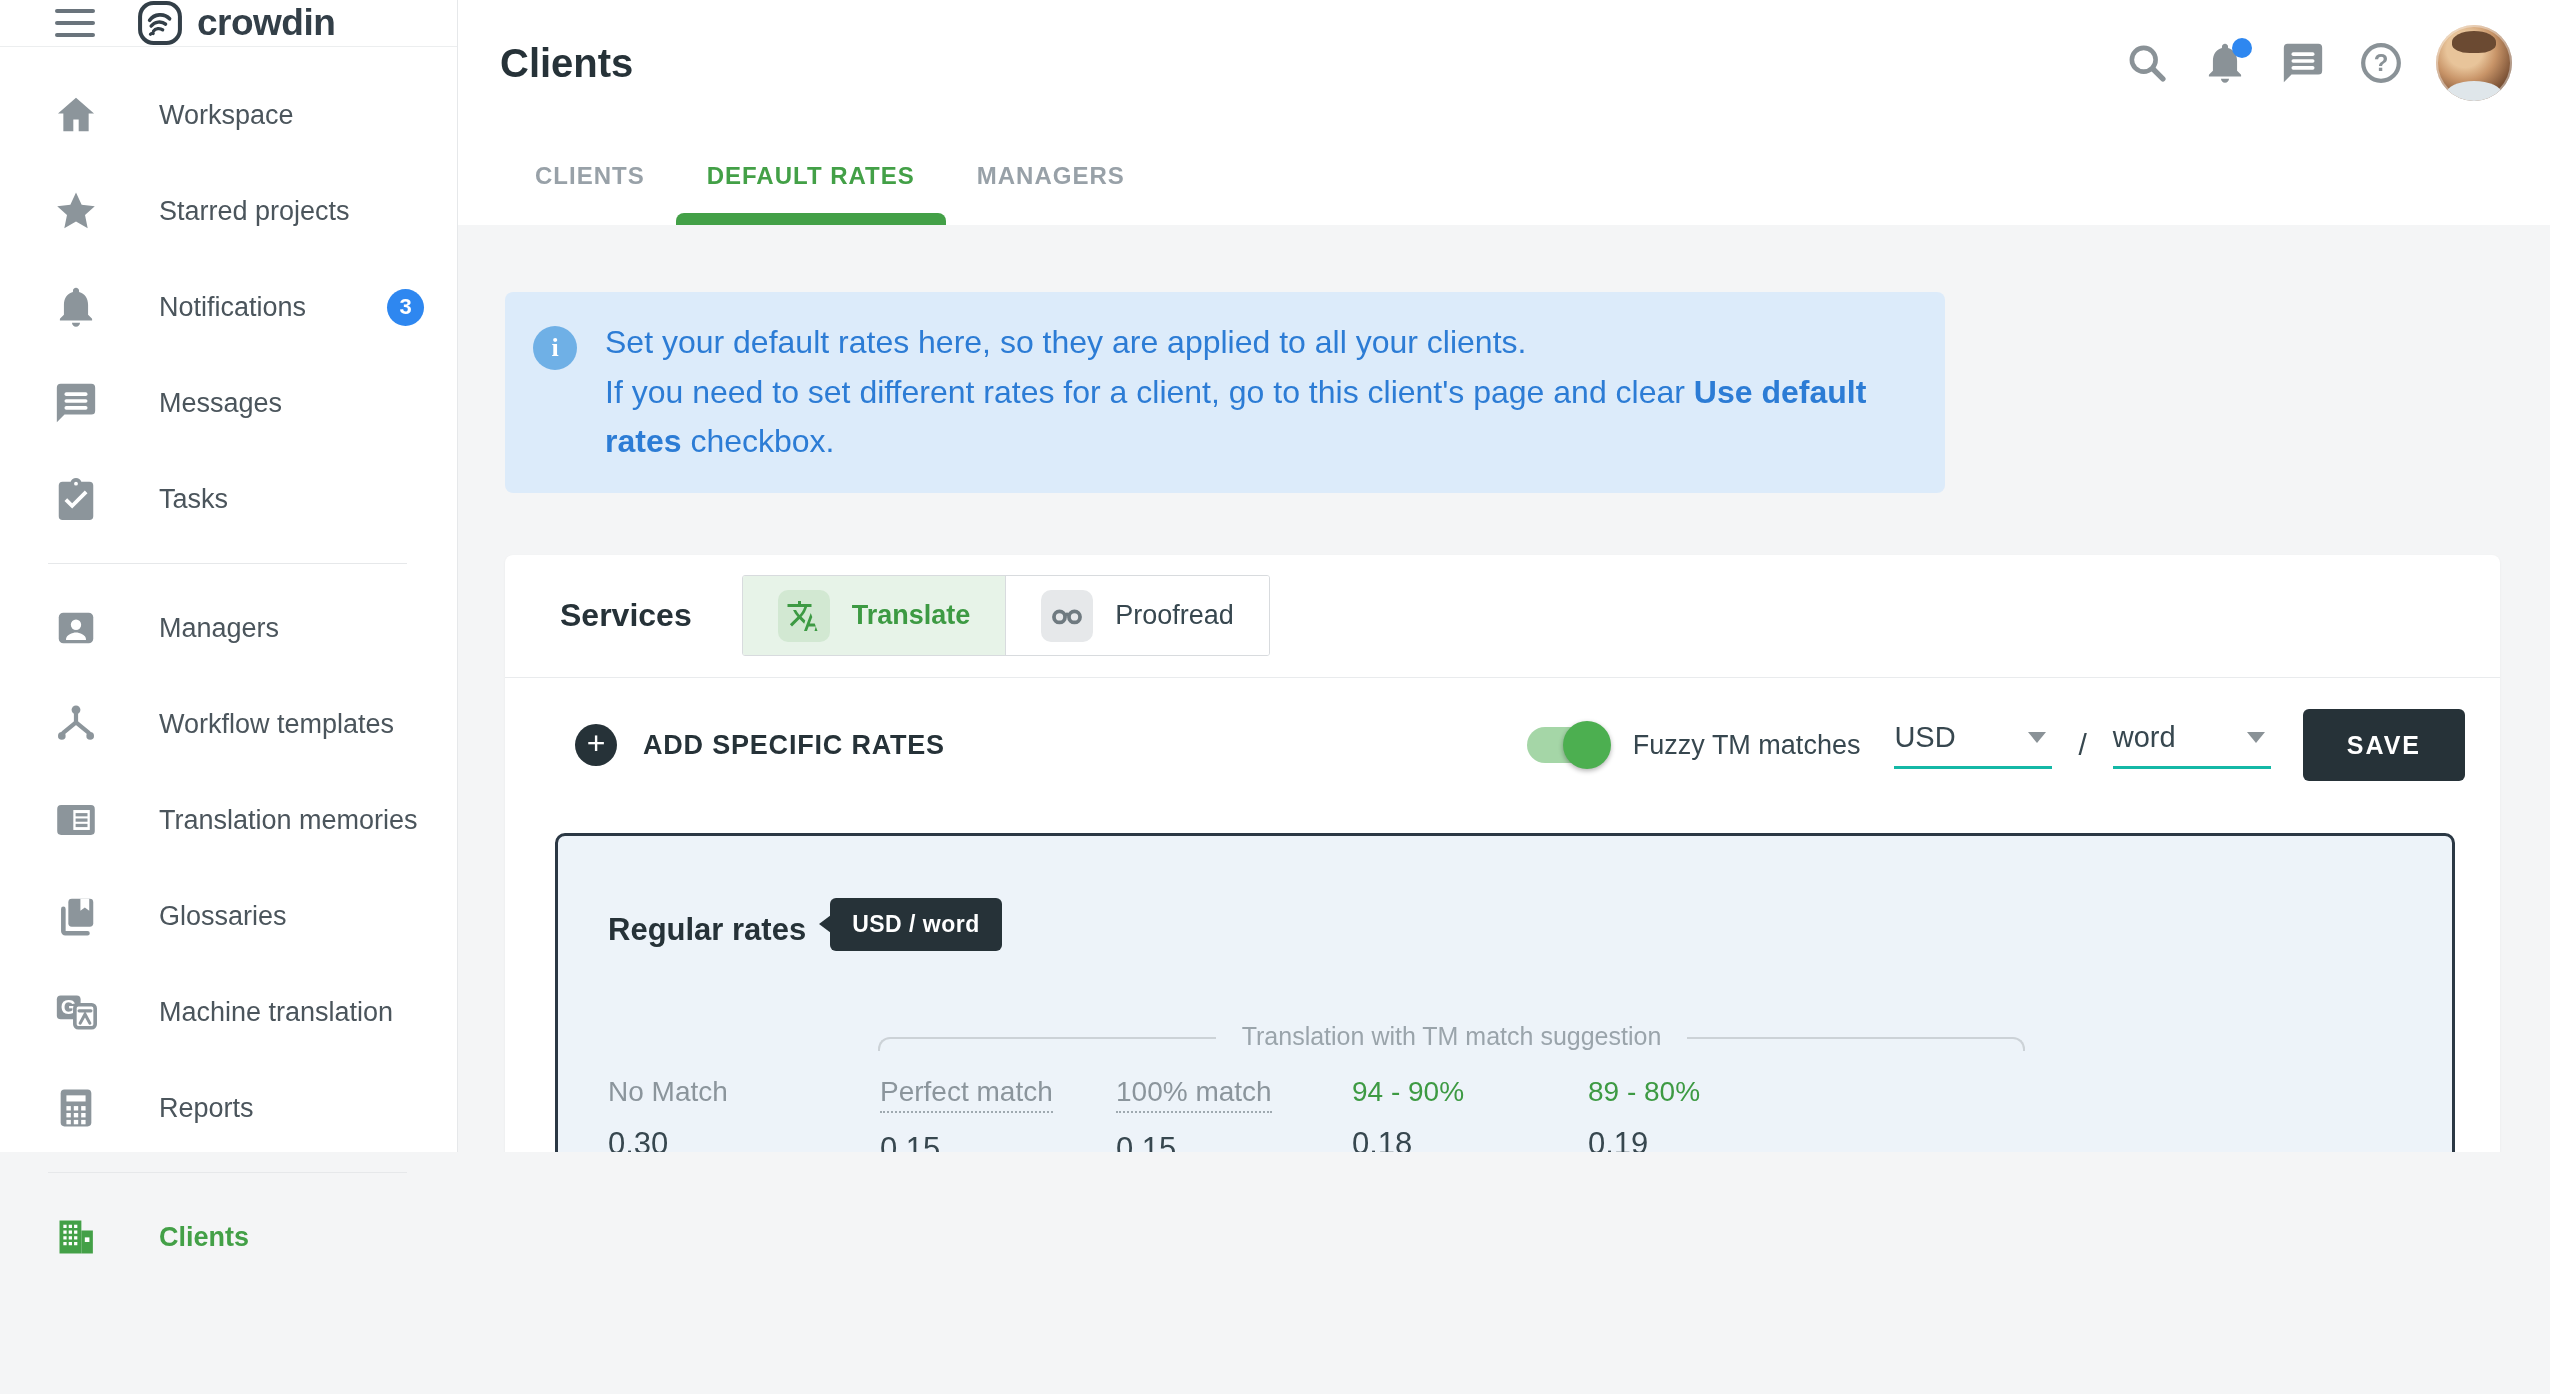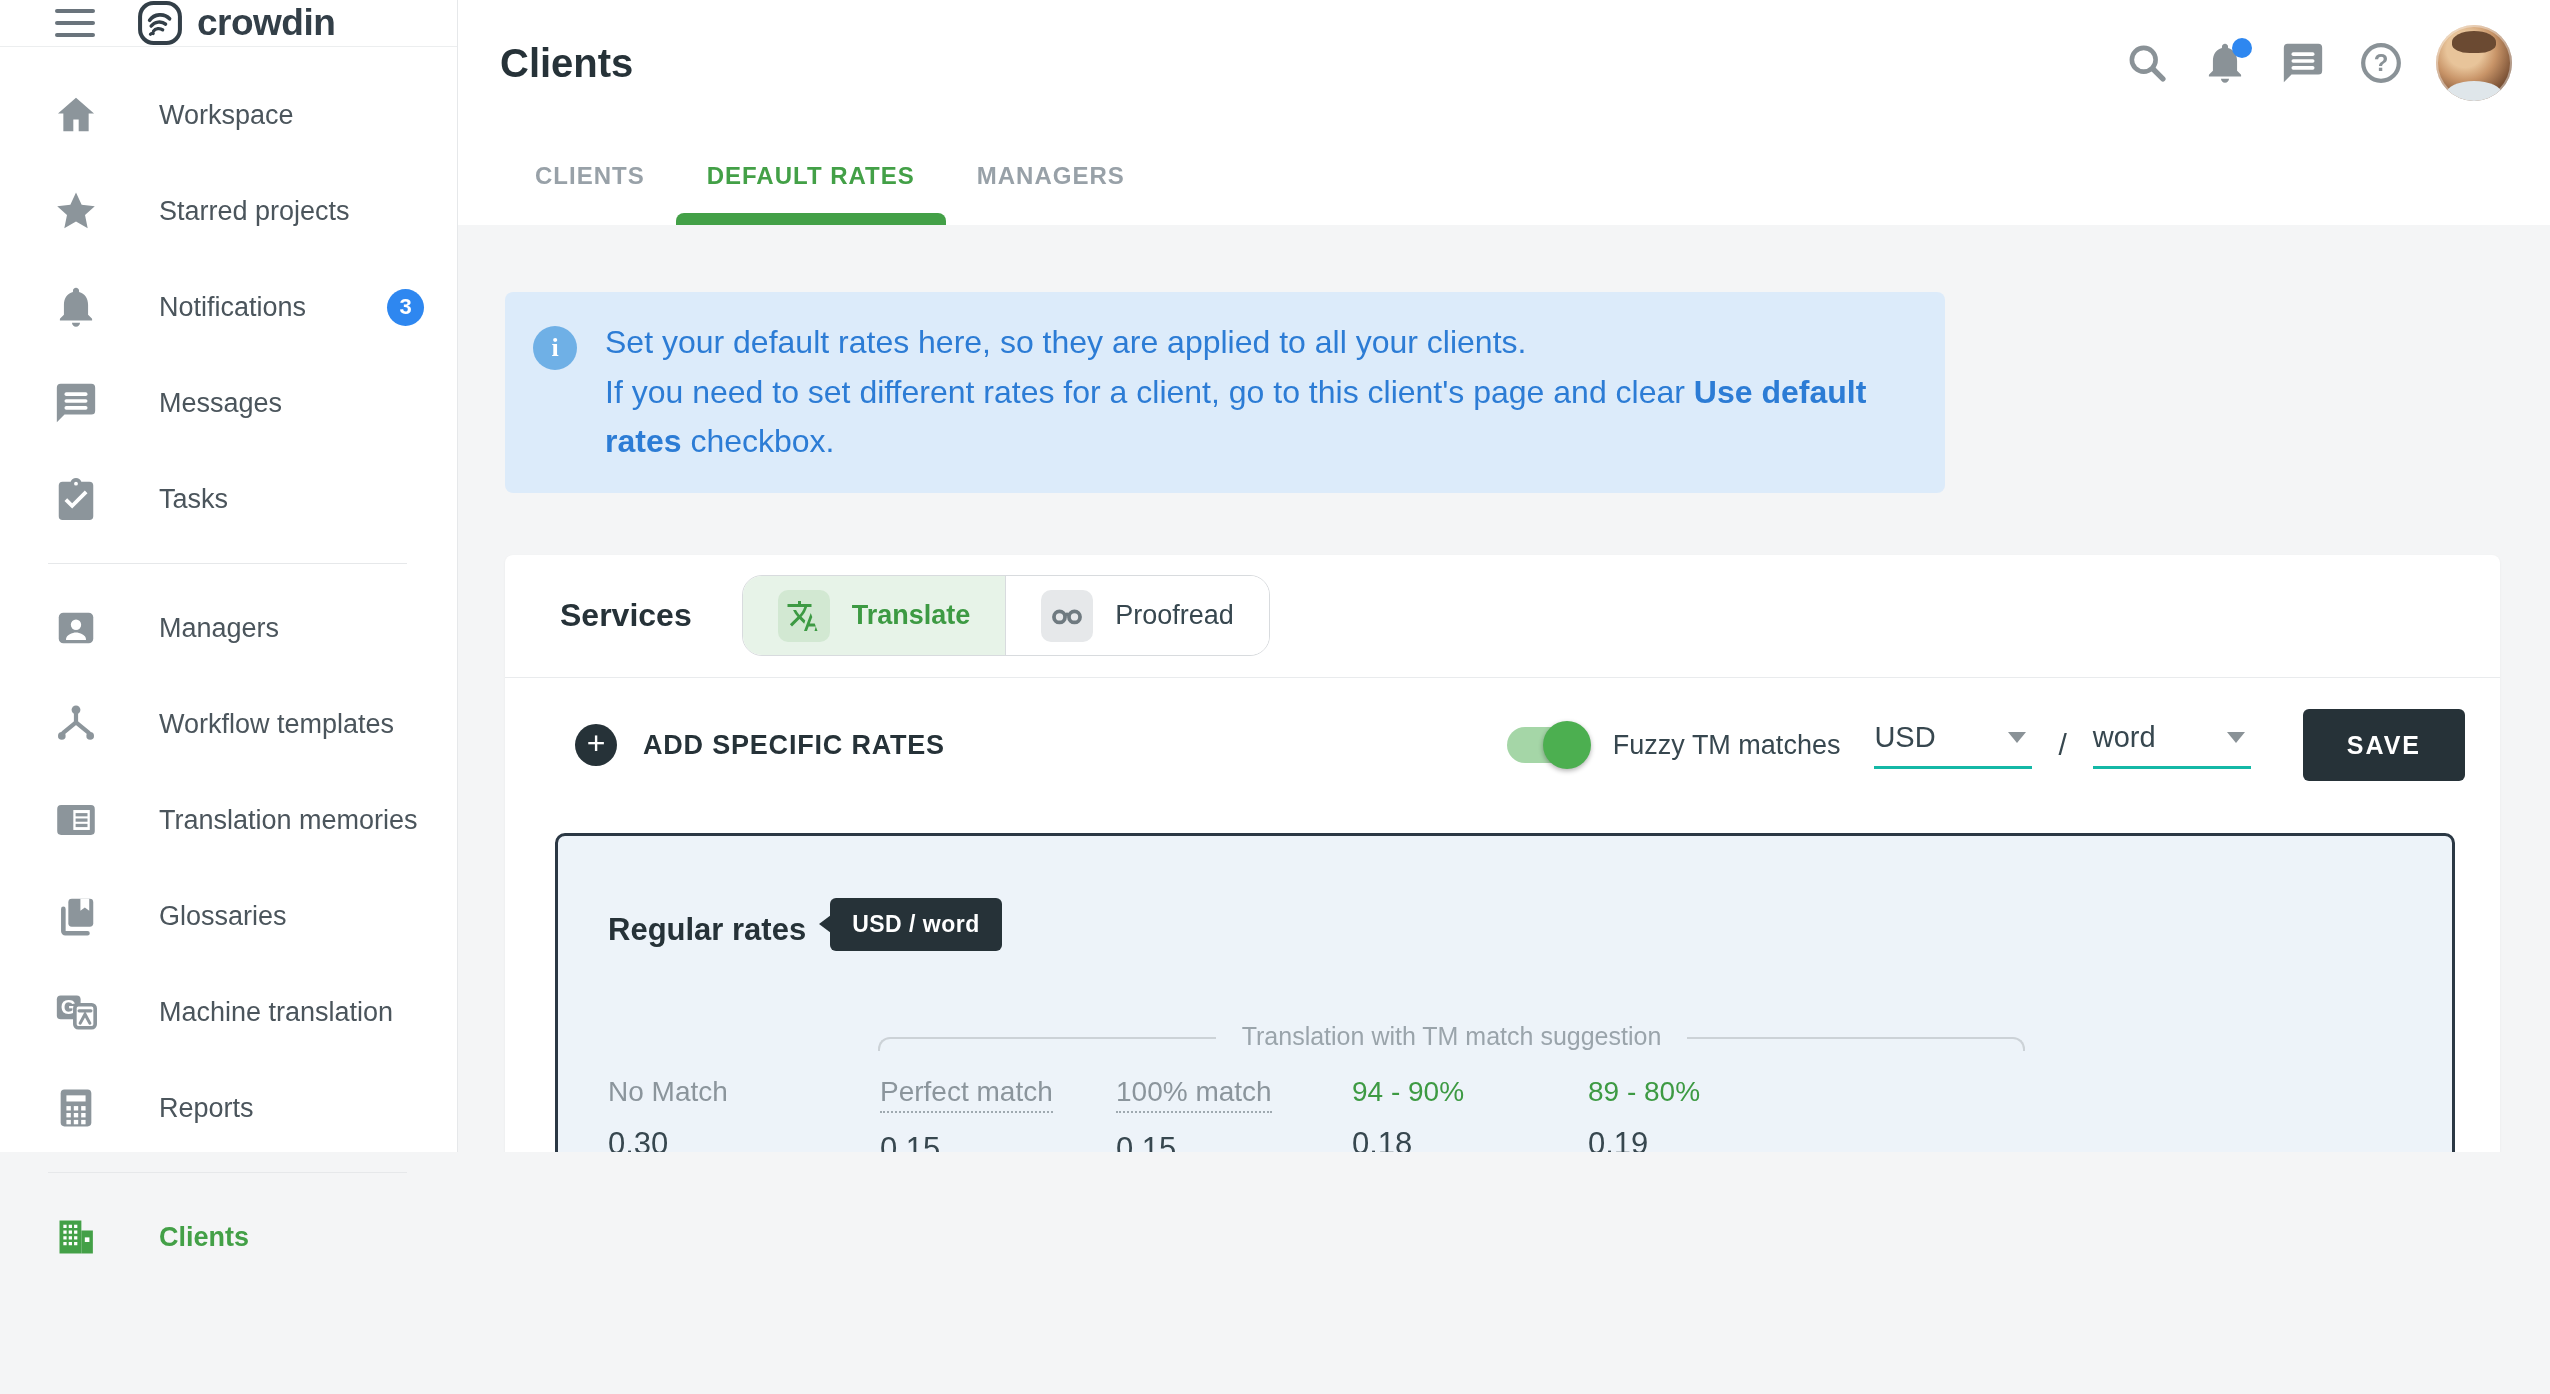--- a/index.html
+++ b/index.html
@@ -66,21 +66,21 @@
             display:flex; align-items:center; justify-content:center;
             margin:8px 28px 0 28px; flex:0 0 44px; }
   .banner-text { font-size:32px; line-height:1.55; color:#2c7cd5; }
   .banner-text b { font-weight:bold; }
 
   .card { width:1995px; height:873px; background:#fff; border-radius:8px; margin-top:62px;
           box-shadow:0 1px 3px rgba(0,0,0,.05); }
 
   .services-row { height:122px; display:flex; align-items:center; padding-left:55px; }
   .services-title { font-size:32px; font-weight:bold; color:#263238; }
-  .segmented { display:flex; margin-left:50px; border:1px solid #d8dbde; border-radius:20px;
+  .segmented { display:flex; margin-left:50px; border:1px solid #d8dbde; border-radius:3px;
                overflow:hidden; height:81px; }
   .seg-opt { display:flex; align-items:center; gap:22px; padding:0 35px; background:#fff;
              cursor:pointer; font-size:27px; color:#37474f; }
   .seg-opt + .seg-opt { border-left:1px solid #d8dbde; }
   .seg-opt.active { background:#e7f3e8; color:#3d9a43; font-weight:bold; }
   .seg-chip { width:52px; height:52px; border-radius:10px; display:flex; align-items:center;
               justify-content:center; background:#e6e8ea; color:#6f7a80; }
   .seg-opt.active .seg-chip { background:#d2e8d2; color:#3d9a43; }
   .seg-chip svg { width:36px; height:36px; display:block; }
 
@@ -97,21 +97,21 @@
             cursor:pointer; margin-right:26px; }
   .toggle .knob { position:absolute; right:-4px; top:-6px; width:48px; height:48px;
             border-radius:50%; background:#4caf50; box-shadow:0 2px 5px rgba(0,0,0,.3); }
   .fuzzy-label { font-size:27px; color:#37474f; margin-right:34px; }
   .select { display:flex; align-items:center; justify-content:space-between; width:158px;
             border-bottom:3px solid #14b8a6; padding-bottom:12px; cursor:pointer; }
   .select .val { font-size:29px; color:#37474f; }
   .caret { width:0; height:0; border-left:9px solid transparent; border-right:9px solid transparent;
            border-top:11px solid #8a9297; margin-right:6px; }
   .slash { font-size:30px; color:#37474f; margin:0 26px; }
-  .save-btn { margin-left:52px; height:72px; padding:0 44px; background:#263238; color:#fff;
+  .save-btn { margin-left:32px; height:72px; padding:0 44px; background:#263238; color:#fff;
               border:none; border-radius:6px; font-size:25px; font-weight:bold;
               letter-spacing:2px; cursor:pointer; font-family:inherit; }
 
   .rates-panel { position:relative; margin:30px 45px 0 50px; height:545px;
                  border:3px solid #2b3844; border-radius:10px; background:#edf3f9; }
   .rates-head { display:flex; align-items:center; margin:62px 0 0 50px; gap:24px; }
   .rates-title { font-size:31px; font-weight:bold; color:#263238;margin-top:11px; }
   .rates-badge { position:relative; background:#263238; color:#fff; font-size:23px;
                  font-weight:bold; padding:13px 22px; border-radius:6px; letter-spacing:0.5px; }
   .rates-badge::before { content:""; position:absolute; left:-11px; top:50%; margin-top:-9px;

